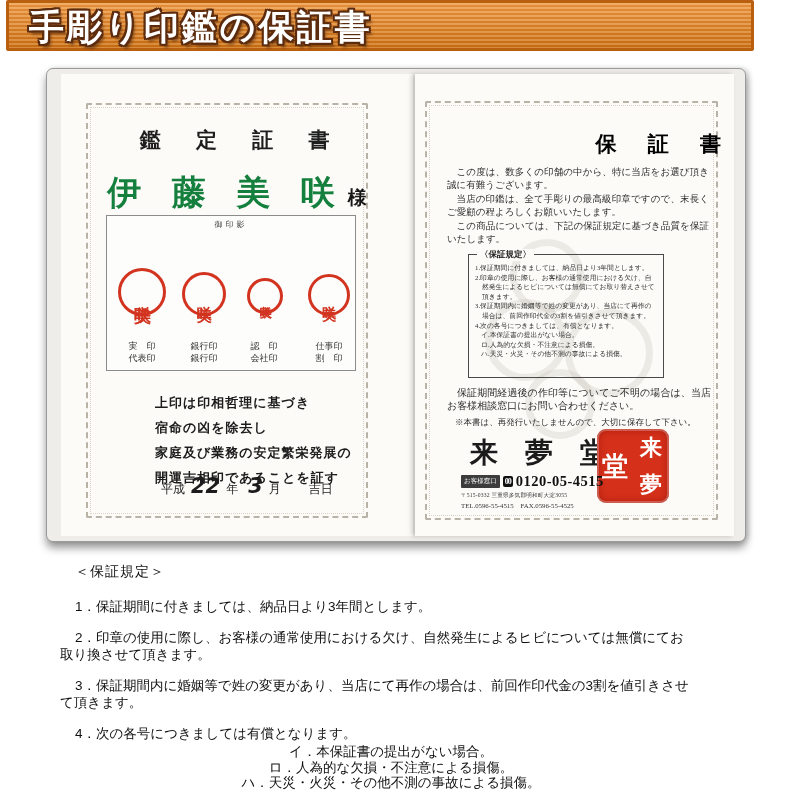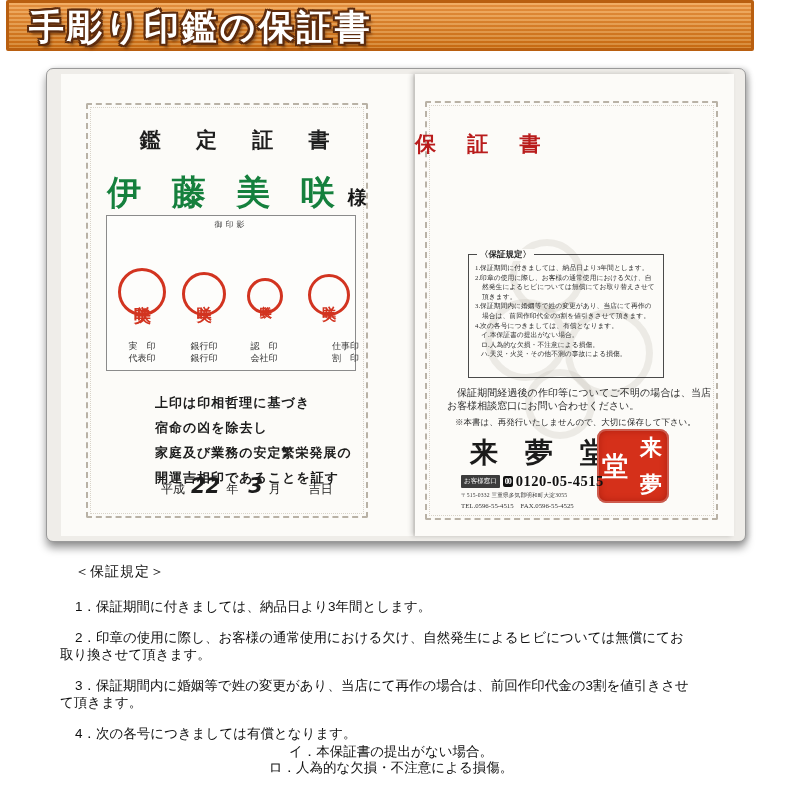--- a/index.html
+++ b/index.html
@@ -66,34 +66,34 @@
     font-weight:700; line-height:0.95;
   }
   .seal .v { writing-mode:vertical-rl; letter-spacing:0; }
   .seal-1 { left:11px;  top:52px; width:48px; height:48px; font-size:17px; }
   .seal-2 { left:75px;  top:56px; width:44px; height:44px; font-size:15px; }
   .seal-3 { left:140px; top:62px; width:36px; height:36px; font-size:12px; }
   .seal-4 { left:201px; top:58px; width:42px; height:42px; font-size:14px; }
   .seal-label { position:absolute; top:124px; width:60px; text-align:center;
                 font-size:9px; line-height:12px; color:#333;
                 font-family:"Liberation Serif","DejaVu Serif",serif; }
-  .sl-1 { left:5px; } .sl-2 { left:67px; } .sl-3 { left:127px; } .sl-4 { left:192px;text-align:right; }
+  .sl-1 { left:5px; } .sl-2 { left:67px; } .sl-3 { left:127px; } .sl-4 { left:192px; }
 
   .ap-statement { position:absolute; left:94px; top:316px; font-size:13px; line-height:25px;
                   font-weight:700; color:#1c1c1c; letter-spacing:1px; }
   .ap-date { position:absolute; left:100px; top:400px; display:flex; align-items:baseline;
              color:#1c1c1c;justify-content:center; }
   .ap-date .unit { font-size:12px; }
   .ap-date .num  { font-size:21px; font-weight:700; font-style:italic;
                    font-family:"DejaVu Sans", sans-serif; }
   .g6 { margin-left:6px; } .g10 { margin-left:10px; } .g28 { margin-left:28px; }
 
   
-  .wa-title { position:absolute; top:56px; left:0; width:100%; text-align:left;
-              font-size:21px; letter-spacing:13px; color:#b91c1c; font-weight:600; }
+  .wa-title { position:absolute; top:56px; left:0; width:100%; text-align:right;
+              font-size:21px; letter-spacing:13px; color:#000000; font-weight:600; }
   .wa-paras { position:absolute; left:32px; top:92px; width:262px;
               font-size:9.5px; line-height:13.4px; color:#2a2a2a; text-align:justify; }
   .wa-paras p { text-indent:1em; }
   .wm { position:absolute; border-radius:50%; border:7px solid rgba(199,196,187,.30); }
   .wm1 { left:95px;  top:165px; width:74px; height:74px; }
   .wm2 { left:70px;  top:225px; width:82px; height:82px; }
   .wm3 { left:150px; top:235px; width:88px; height:88px; }
   .wm4 { left:110px; top:295px; width:70px; height:70px; }
   .prov-box { position:absolute; left:53px; top:180px; width:196px; height:124px;
               border:1px solid #4a4a4a; }
@@ -196,20 +196,25 @@
         <span class="num g10">3</span>
         <span class="unit g6">月</span>
         <span class="unit g28">吉日</span>
       </div>
     </div>
 
     <div class="sheet sheet-right serif">
       <div class="deco deco-right"></div>
       <div class="wa-title">保 証 書</div>
 
+      <div class="wa-paras">
+        <p>この度は、数多くの印舗の中から、特に当店をお選び頂き誠に有難うございます。</p>
+        <p>当店の印鑑は、全て手彫りの最高級印章ですので、末長くご愛顧の程よろしくお願いいたします。</p>
+        <p>この商品については、下記の保証規定に基づき品質を保証いたします。</p>
+      </div>
 
       <div class="wm wm1"></div>
       <div class="wm wm2"></div>
       <div class="wm wm3"></div>
       <div class="wm wm4"></div>
 
       <div class="prov-box">
         <div class="prov-label">〈保証規定〉</div>
         <div class="prov-body">
           <div class="bxi">1.保証期間に付きましては、納品日より3年間とします。</div>
@@ -250,15 +255,16 @@
   </div>
 
   <div class="regs">
     <div class="regs-heading">＜保証規定＞</div>
     <p class="item">1．保証期間に付きましては、納品日より3年間とします。</p>
     <p class="item">2．印章の使用に際し、お客様の通常使用における欠け、自然発生によるヒビについては無償にてお取り換させて頂きます。</p>
     <p class="item">3．保証期間内に婚姻等で姓の変更があり、当店にて再作の場合は、前回作印代金の3割を値引きさせて頂きます。</p>
     <p class="item-last">4．次の各号につきましては有償となります。</p>
     <div class="sub">イ．本保証書の提出がない場合。</div>
     <div class="sub">ロ．人為的な欠損・不注意による損傷。</div>
+    <div class="sub">ハ．天災・火災・その他不測の事故による損傷。</div>
   </div>
 
 </div>
 
 </body></html>

